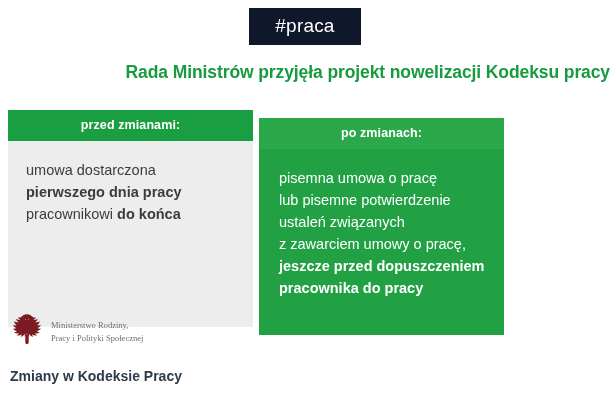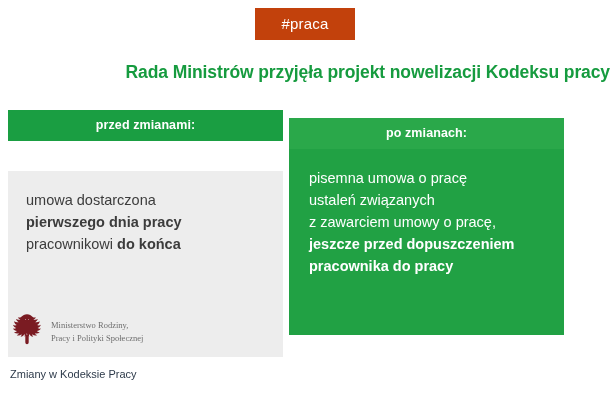--- a/index.html
+++ b/index.html
@@ -18,23 +18,23 @@
   
   .hashtag-wrap {
     position: absolute;
     top: 8px;
     left: 0;
     width: 610px;
     text-align: center;
   }
   .hashtag {
     display: inline-block;
-    background: #c2410c;
+    background: #0f172a;
     color: #ffffff;
-    font-size: 15px;
+    font-size: 19px;
     padding: 7px 26px 8px 26px;
     letter-spacing: 0.2px;
   }
 
   
   .headline {
     position: absolute;
     top: 62px;
     left: 0;
     width: 610px;
@@ -43,21 +43,21 @@
     font-size: 17.5px;
     font-weight: bold;
     letter-spacing: -0.1px;
   }
 
   
   .columns {
     position: absolute;
     top: 110px;
     left: 8px;
-    width: 556px;
+    width: 496px;
     display: flex;
     gap: 6px;
     border-radius: 30px;
   }
   .col {
     width: 294px;
   }
   .col-head {
     background: #1a9e42;
     color: #ffffff;
@@ -69,21 +69,20 @@
   }
   .col-body {
     padding: 18px 18px 22px 18px;
     font-size: 14.5px;
     line-height: 1.52;
     min-height: 146px;
   }
   .col-left .col-body {
     background: #ededed;
     color: #3c3c3c;
-    margin-top: 30px;
   }
   .col-right .col-head {
     background: #2aa84a;
     margin-top: 8px;
   }
   .col-right .col-body {
     background: #21a144;
     color: #ffffff;
     padding-left: 20px;
   }
@@ -112,22 +111,22 @@
     padding-top: 4px;
     font-family: "Liberation Serif", serif;
   }
 
   
   .footer {
     position: absolute;
     left: 10px;
     top: 368px;
     color: #2d3a4a;
-    font-size: 11px;
-    font-weight: normal;
+    font-size: 14px;
+    font-weight: bold;
   }
 </style>
 </head>
 <body>
 
 <div class="hashtag-wrap">
   <span class="hashtag">#praca</span>
 </div>
 
 <div class="headline">Rada Ministrów przyjęła projekt nowelizacji Kodeksu pracy</div>
@@ -140,20 +139,21 @@
       <div>umowa dostarczona</div>
       <div><b>pierwszego dnia pracy</b></div>
       <div><span>pracownikowi </span><b>do końca</b></div>
     </div>
   </div>
 
   <div class="col col-right">
     <div class="col-head">po zmianach:</div>
     <div class="col-body">
       <div>pisemna umowa o pracę</div>
+      <div>lub pisemne potwierdzenie</div>
       <div>ustaleń związanych</div>
       <div>z zawarciem umowy o pracę,</div>
       <div><b>jeszcze przed dopuszczeniem</b></div>
       <div><b>pracownika do pracy</b></div>
     </div>
   </div>
 
 </div>
 
 <div class="ministry">

